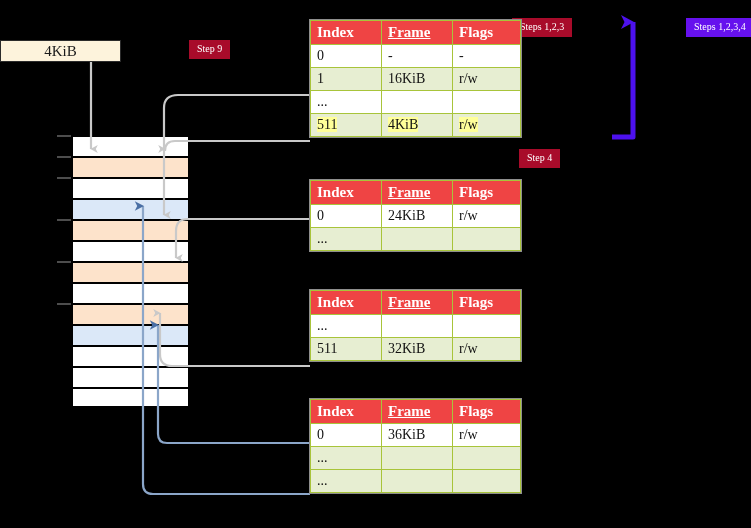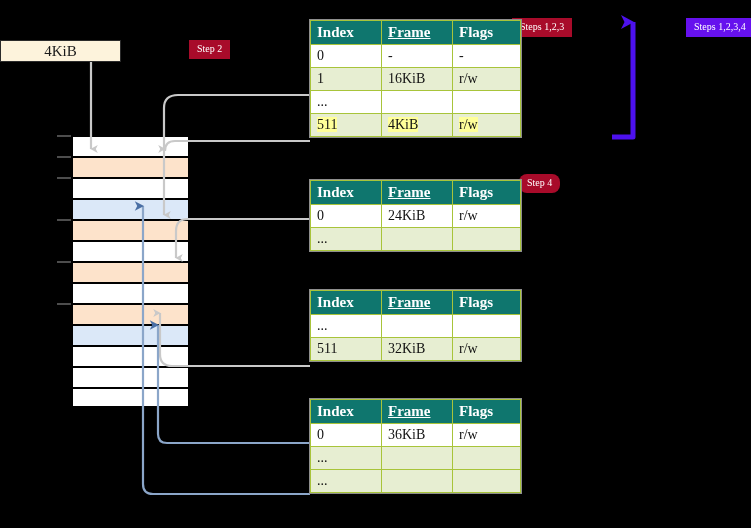--- a/index.html
+++ b/index.html
@@ -55,21 +55,21 @@
 
   
   table.pt{
     position:absolute;
     border-collapse:collapse;
     background:#ffffff;
     font-size:14px;
     box-shadow:0 0 0 1px #8e8e8e;
   }
   table.pt th{
-    background:#0f766e;
+    background:#ef4444;
     color:#ffffff;
     font-weight:bold;
     text-align:left;
     padding:3px 6px;
     border:1px solid #a8c43a;
     font-size:15px;
   }
   table.pt td{
     padding:3px 6px;
     border:1px solid #a8c43a;
@@ -90,29 +90,29 @@
 </head>
 <body>
 
 <div class="stage">
 
   <div class="kbox" style="left:0px;top:40px;width:121px;height:22px;">
     <span>4KiB</span>
   </div>
 
   <div class="badge red" style="left:189px;top:40px;">
-    <span>Step 2</span>
+    <span>Step 9</span>
   </div>
   <div class="badge red" style="left:512px;top:18px;">
     <span>Steps 1,2,3</span>
   </div>
   <div class="badge violet" style="left:651px;top:18px;margin-left:35px;">
     <span>Steps 1,2,3,4</span>
   </div>
-  <div class="badge red" style="left:519px;top:174px;border-radius:8px;">
+  <div class="badge red" style="left:519px;top:149px;">
     <span>Step 4</span>
   </div>
 
   <div class="memcol" style="left:71px;top:135px;width:119px;height:275px;">
     <div class="memrow" style="top:0px;height:21px;"></div>
     <div class="memrow orange" style="top:21px;height:21px;"></div>
     <div class="memrow" style="top:42px;height:21px;"></div>
     <div class="memrow blue" style="top:63px;height:21px;"></div>
     <div class="memrow orange" style="top:84px;height:21px;"></div>
     <div class="memrow" style="top:105px;height:21px;"></div>

